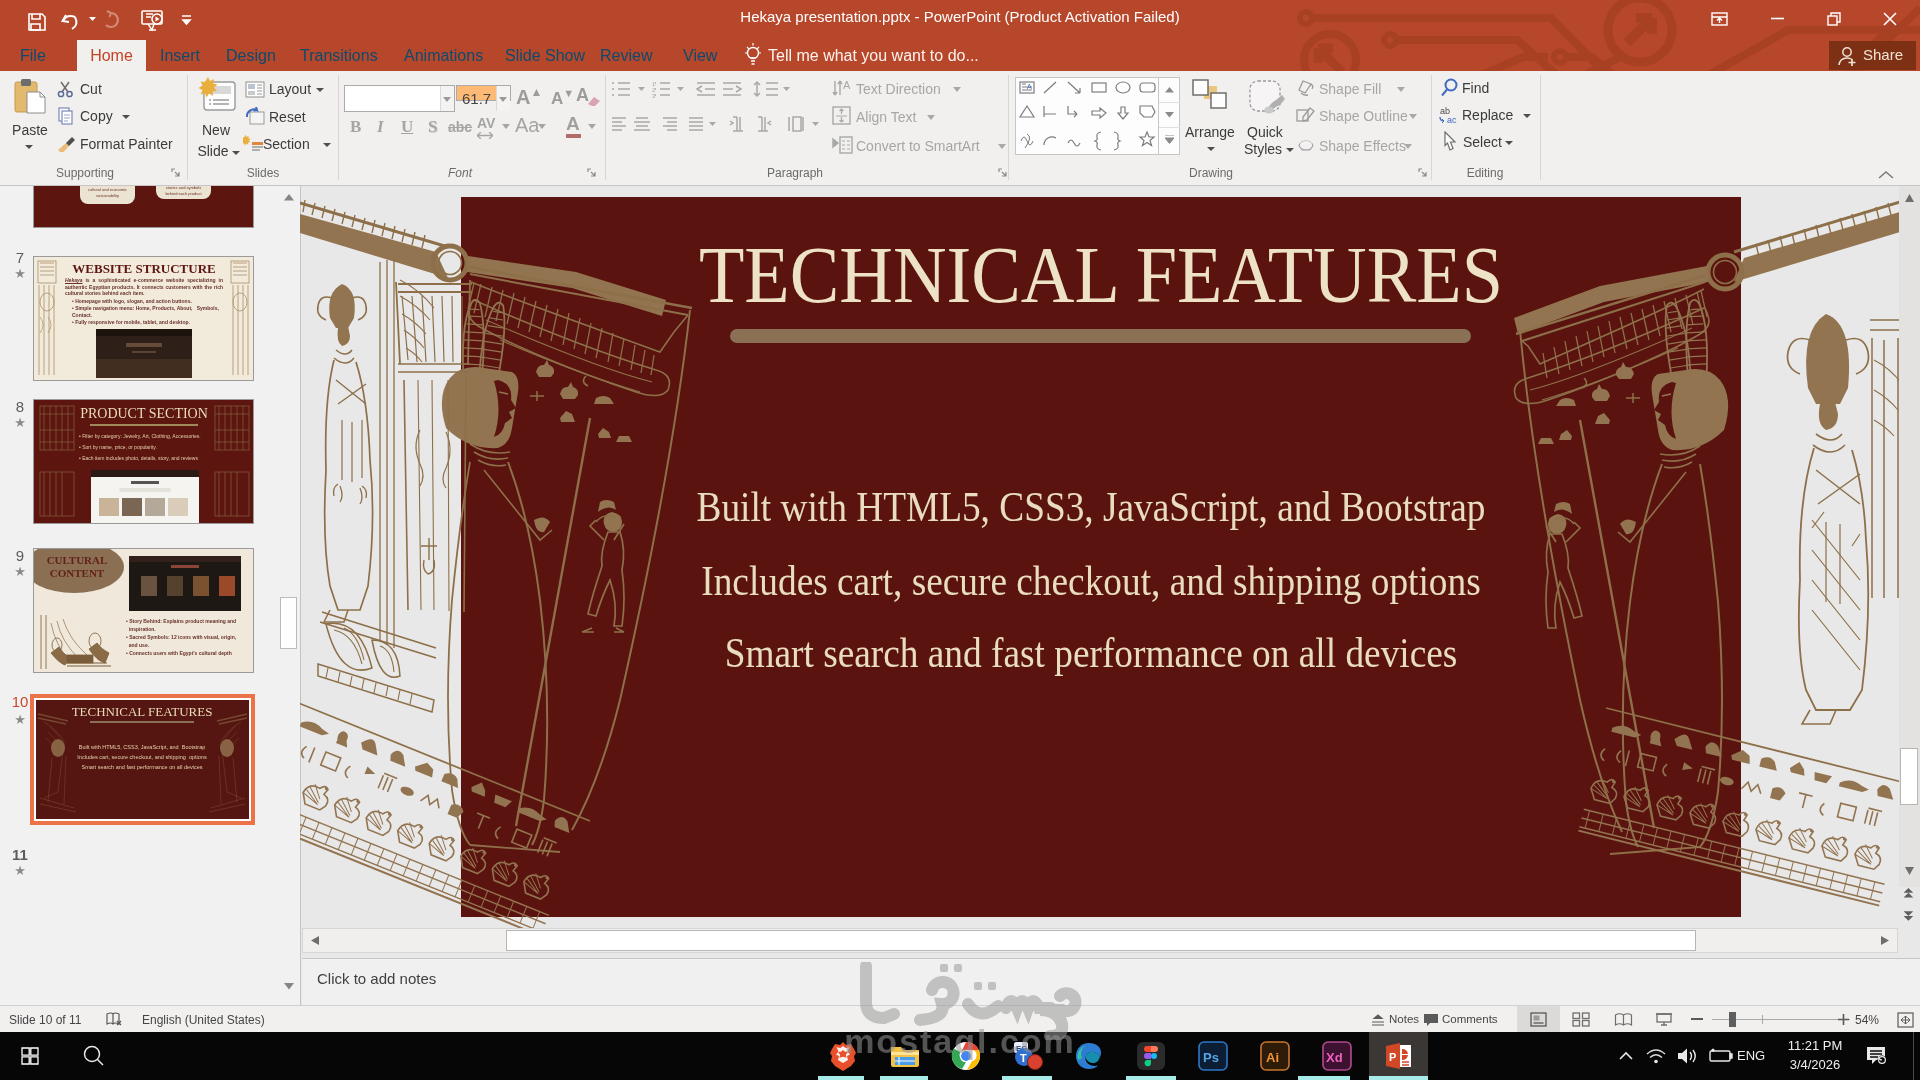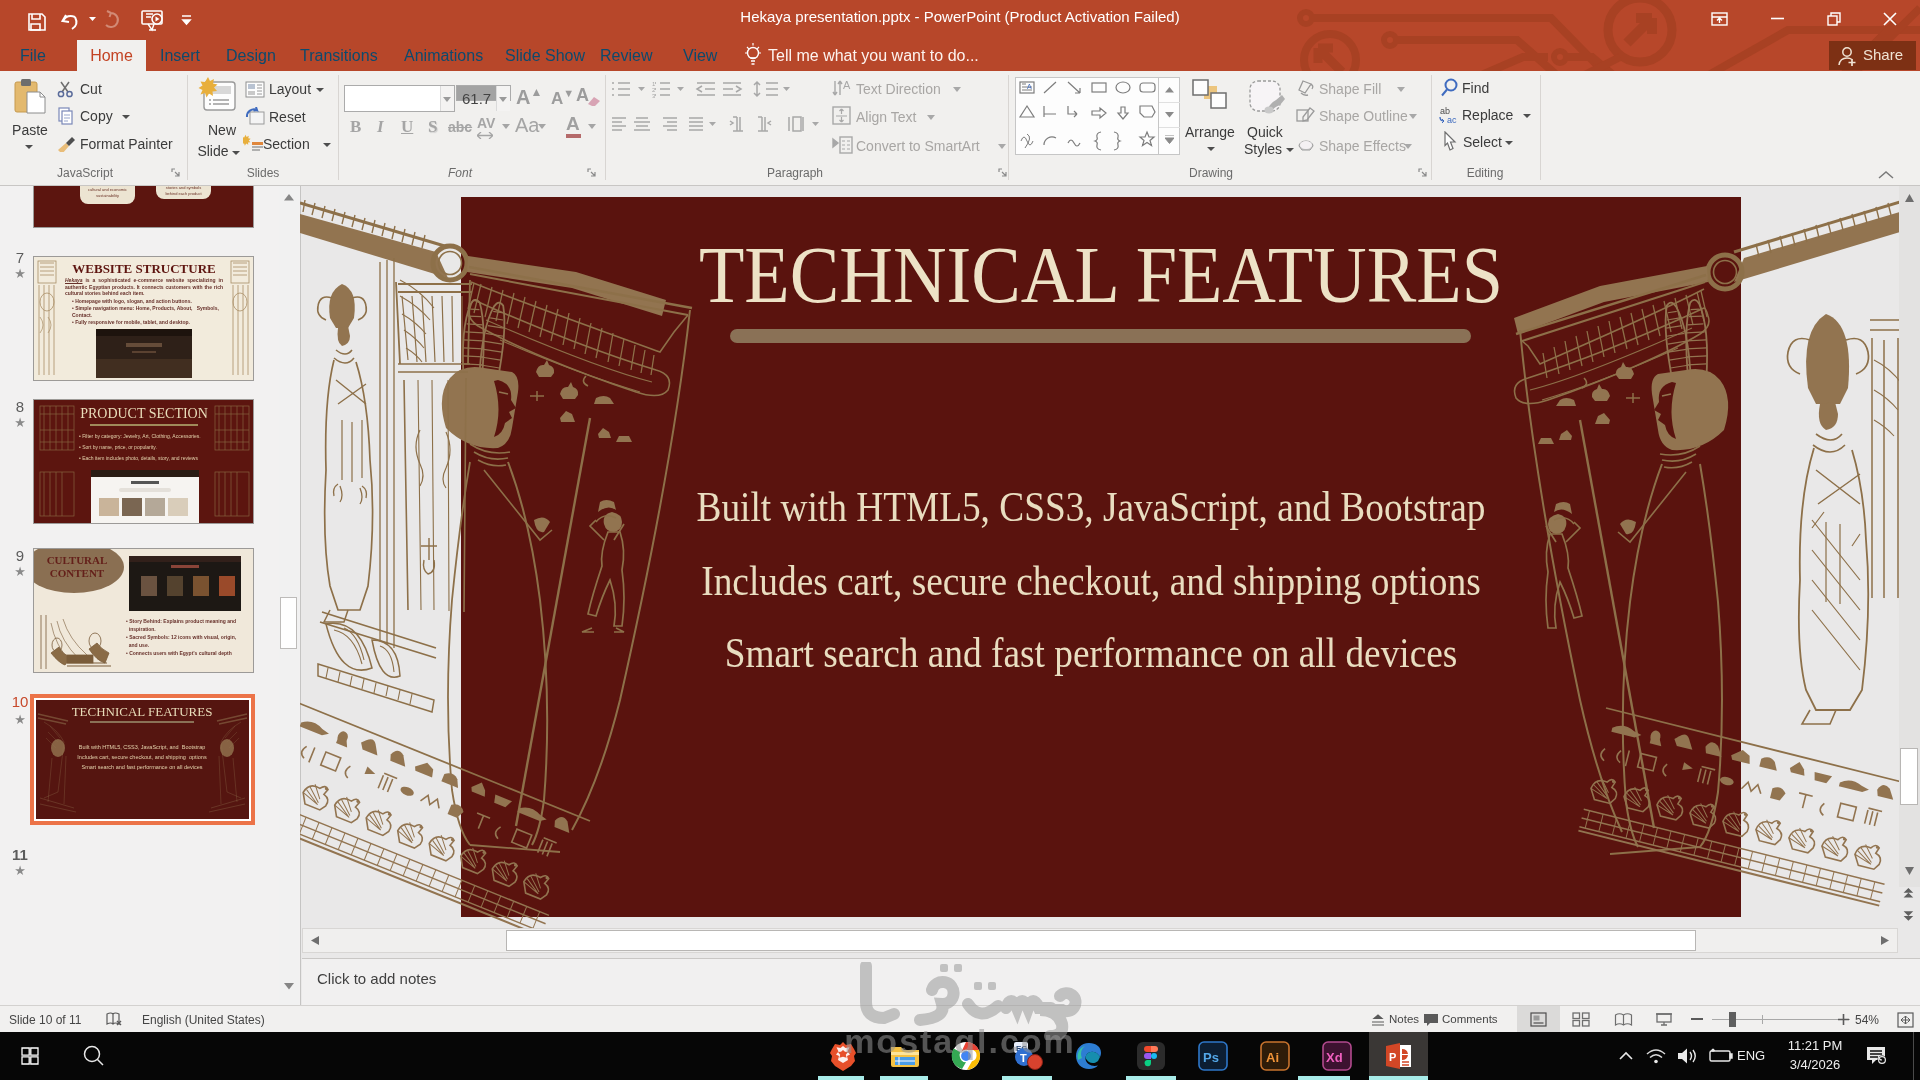--- a/index.html
+++ b/index.html
@@ -389,21 +389,21 @@
 </div>
 
 
 <div id="ribbon">
   <div class="rdiv" style="left:187px;"></div>
   <div class="rdiv" style="left:338px;"></div>
   <div class="rdiv" style="left:605px;"></div>
   <div class="rdiv" style="left:1008px;"></div>
   <div class="rdiv" style="left:1431px;"></div>
   <div class="rdiv" style="left:1540px;"></div>
-  <div class="rgl" style="left:40px;width:90px;">JavaScript</div>
+  <div class="rgl" style="left:40px;width:90px;">Supporting</div>
   <div class="rgl" style="left:218px;width:90px;">Slides</div>
   <div class="rgl" style="left:415px;width:90px;font-style:italic;">Font</div>
   <div class="rgl" style="left:750px;width:90px;">Paragraph</div>
   <div class="rgl" style="left:1166px;width:90px;">Drawing</div>
   <div class="rgl" style="left:1440px;width:90px;">Editing</div>
 </div>
 
 <svg width="34" height="40" viewBox="0 0 34 40" style="position:absolute;left:13px;top:78px;z-index:5;">
   <rect x="2" y="4" width="22" height="30" rx="2" fill="#e3b96e" stroke="#c69a4e"></rect>
   <rect x="8" y="1" width="10" height="7" rx="1.5" fill="#6d6d6d"></rect>
@@ -442,21 +442,21 @@
     <g stroke="#8a8a8a" fill="none">
       <path d="M1 4 V1 h3 M4 4 l4 4 M8 4 v4 h-4" stroke-width="1.2"></path>
     </g>
   </svg>
 <svg width="40" height="38" viewBox="0 0 40 38" style="position:absolute;left:197px;top:76px;">
   <rect x="7" y="6" width="31" height="28" rx="3" fill="#fdfdfd" stroke="#9a9a9a" stroke-width="1.4"></rect>
   <rect x="11" y="10" width="23" height="8" fill="#d8d8d8"></rect>
   <path d="M12 24 h2 M16 24 h16 M12 28 h2 M16 28 h16" stroke="#9a9a9a" stroke-width="1.6"></path>
   <path d="M11 1 l2 4 l4 -2 l-1 4.5 l4.5 1 l-3.5 3 l3 3.5 l-4.5 .5 l.5 4.5 l-4 -2.5 l-2.5 4 l-1.5 -4.5 l-4.5 1.5 l2 -4.5 l-4 -2 l4 -2.5 l-2 -4 l4.5 .5 z" fill="#e8af3c"></path>
 </svg>
-<div class="rlbl" style="position:absolute;left:196px;top:122px;width:40px;text-align:right;">New</div>
+<div class="rlbl" style="position:absolute;left:196px;top:122px;width:40px;text-align:center;">New</div>
 <div class="rlbl" style="position:absolute;left:191px;top:143px;width:44px;text-align:center;">Slide</div>
 <svg width="10" height="6" viewBox="0 0 10 6" style="position:absolute;left:231px;top:150px;">
     <path d="M1 1 l4 4 l4 -4 z" fill="#4d4d4d"></path>
   </svg>
 <svg width="20" height="17" viewBox="0 0 20 17" style="position:absolute;left:245px;top:81px;">
     <rect x="1" y="1" width="18" height="15" fill="#fdfdfd" stroke="#8f8f8f"></rect>
     <rect x="3" y="3" width="7" height="5" fill="#b9c3d2"></rect>
     <rect x="3" y="10" width="7" height="4" fill="#c9c9c9"></rect>
     <path d="M12 4 h5 M12 7 h5 M12 10 h5 M12 13 h5" stroke="#9a9a9a"></path>
   </svg>
@@ -477,21 +477,21 @@
 <div class="rlbl" style="position:absolute;left:263px;top:136px;">Section</div>
 <svg width="10" height="6" viewBox="0 0 10 6" style="position:absolute;left:322px;top:142px;">
     <path d="M1 1 l4 4 l4 -4 z" fill="#4d4d4d"></path>
   </svg>
 
 <div style="position:absolute;left:344px;top:85px;width:111px;height:27px;background:#fff;border:1px solid #ababab;"></div>
 <div style="position:absolute;left:440px;top:86px;width:14px;height:25px;background:#f4f3f2;border-left:1px solid #dadada;"></div>
 <svg width="8" height="5" viewBox="0 0 8 5" style="position:absolute;left:443px;top:97px;">
     <path d="M0 0 l4 5 l4 -5 z" fill="#9a9a9a"></path>
   </svg>
-<div style="position:absolute;left:456px;top:85px;width:55px;height:16px;background:#a3a3a3;border:1px solid #ababab;font-size:15px;color:#444;">
+<div style="position:absolute;left:456px;top:85px;width:55px;height:16px;background:#fdba74;border:1px solid #ababab;font-size:15px;color:#444;">
     <span style="position:absolute;left:5px;top:4px;">61.7</span>
   </div>
 <div style="position:absolute;left:496px;top:86px;width:14px;height:25px;background:#f4f3f2;border-left:1px solid #dadada;"></div>
 <svg width="8" height="5" viewBox="0 0 8 5" style="position:absolute;left:499px;top:97px;">
     <path d="M0 0 l4 5 l4 -5 z" fill="#9a9a9a"></path>
   </svg>
 <div style="position:absolute;left:516px;top:86px;font-size:20px;color:#9c9c9c;font-weight:bold;">A<span style="font-size:12px;position:relative;top:-8px;">▲</span></div>
 <div style="position:absolute;left:551px;top:89px;font-size:17px;color:#9c9c9c;font-weight:bold;">A<span style="font-size:11px;position:relative;top:-7px;">▼</span></div>
 <div style="position:absolute;left:576px;top:85px;font-size:18px;color:#9c9c9c;font-weight:bold;">A</div>
 <svg width="14" height="10" viewBox="0 0 14 10" style="position:absolute;left:587px;top:96px;">

